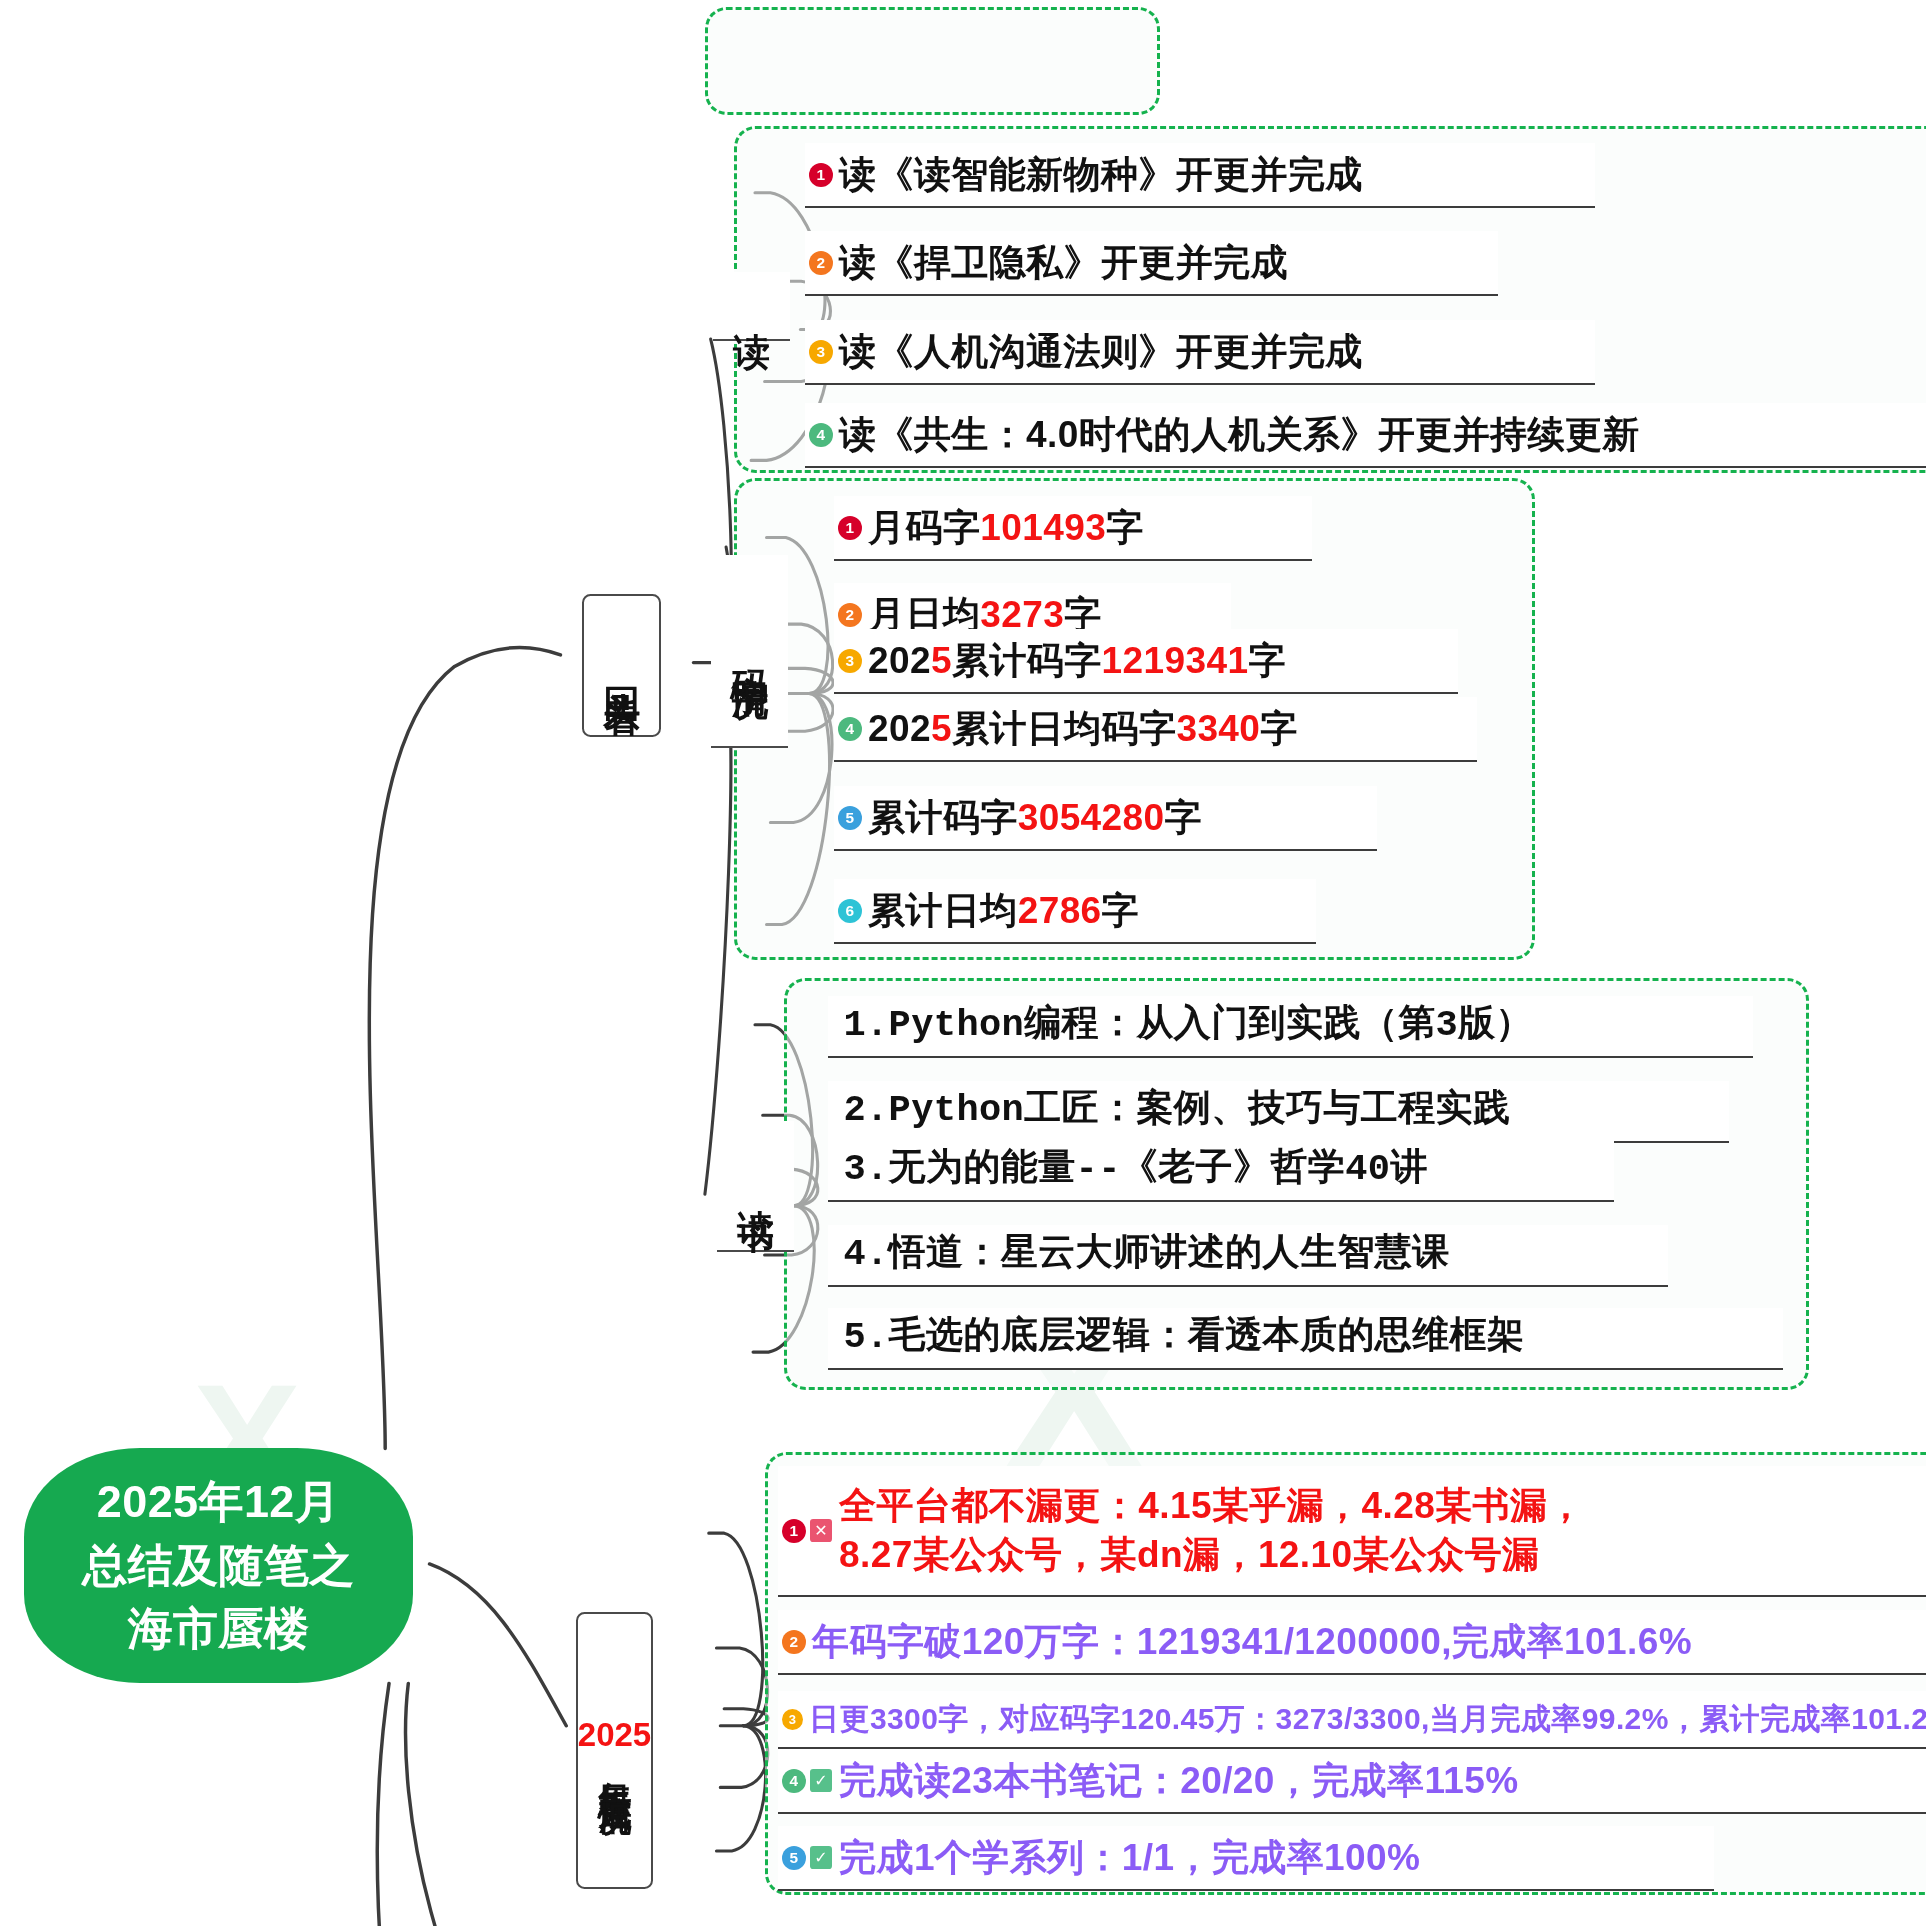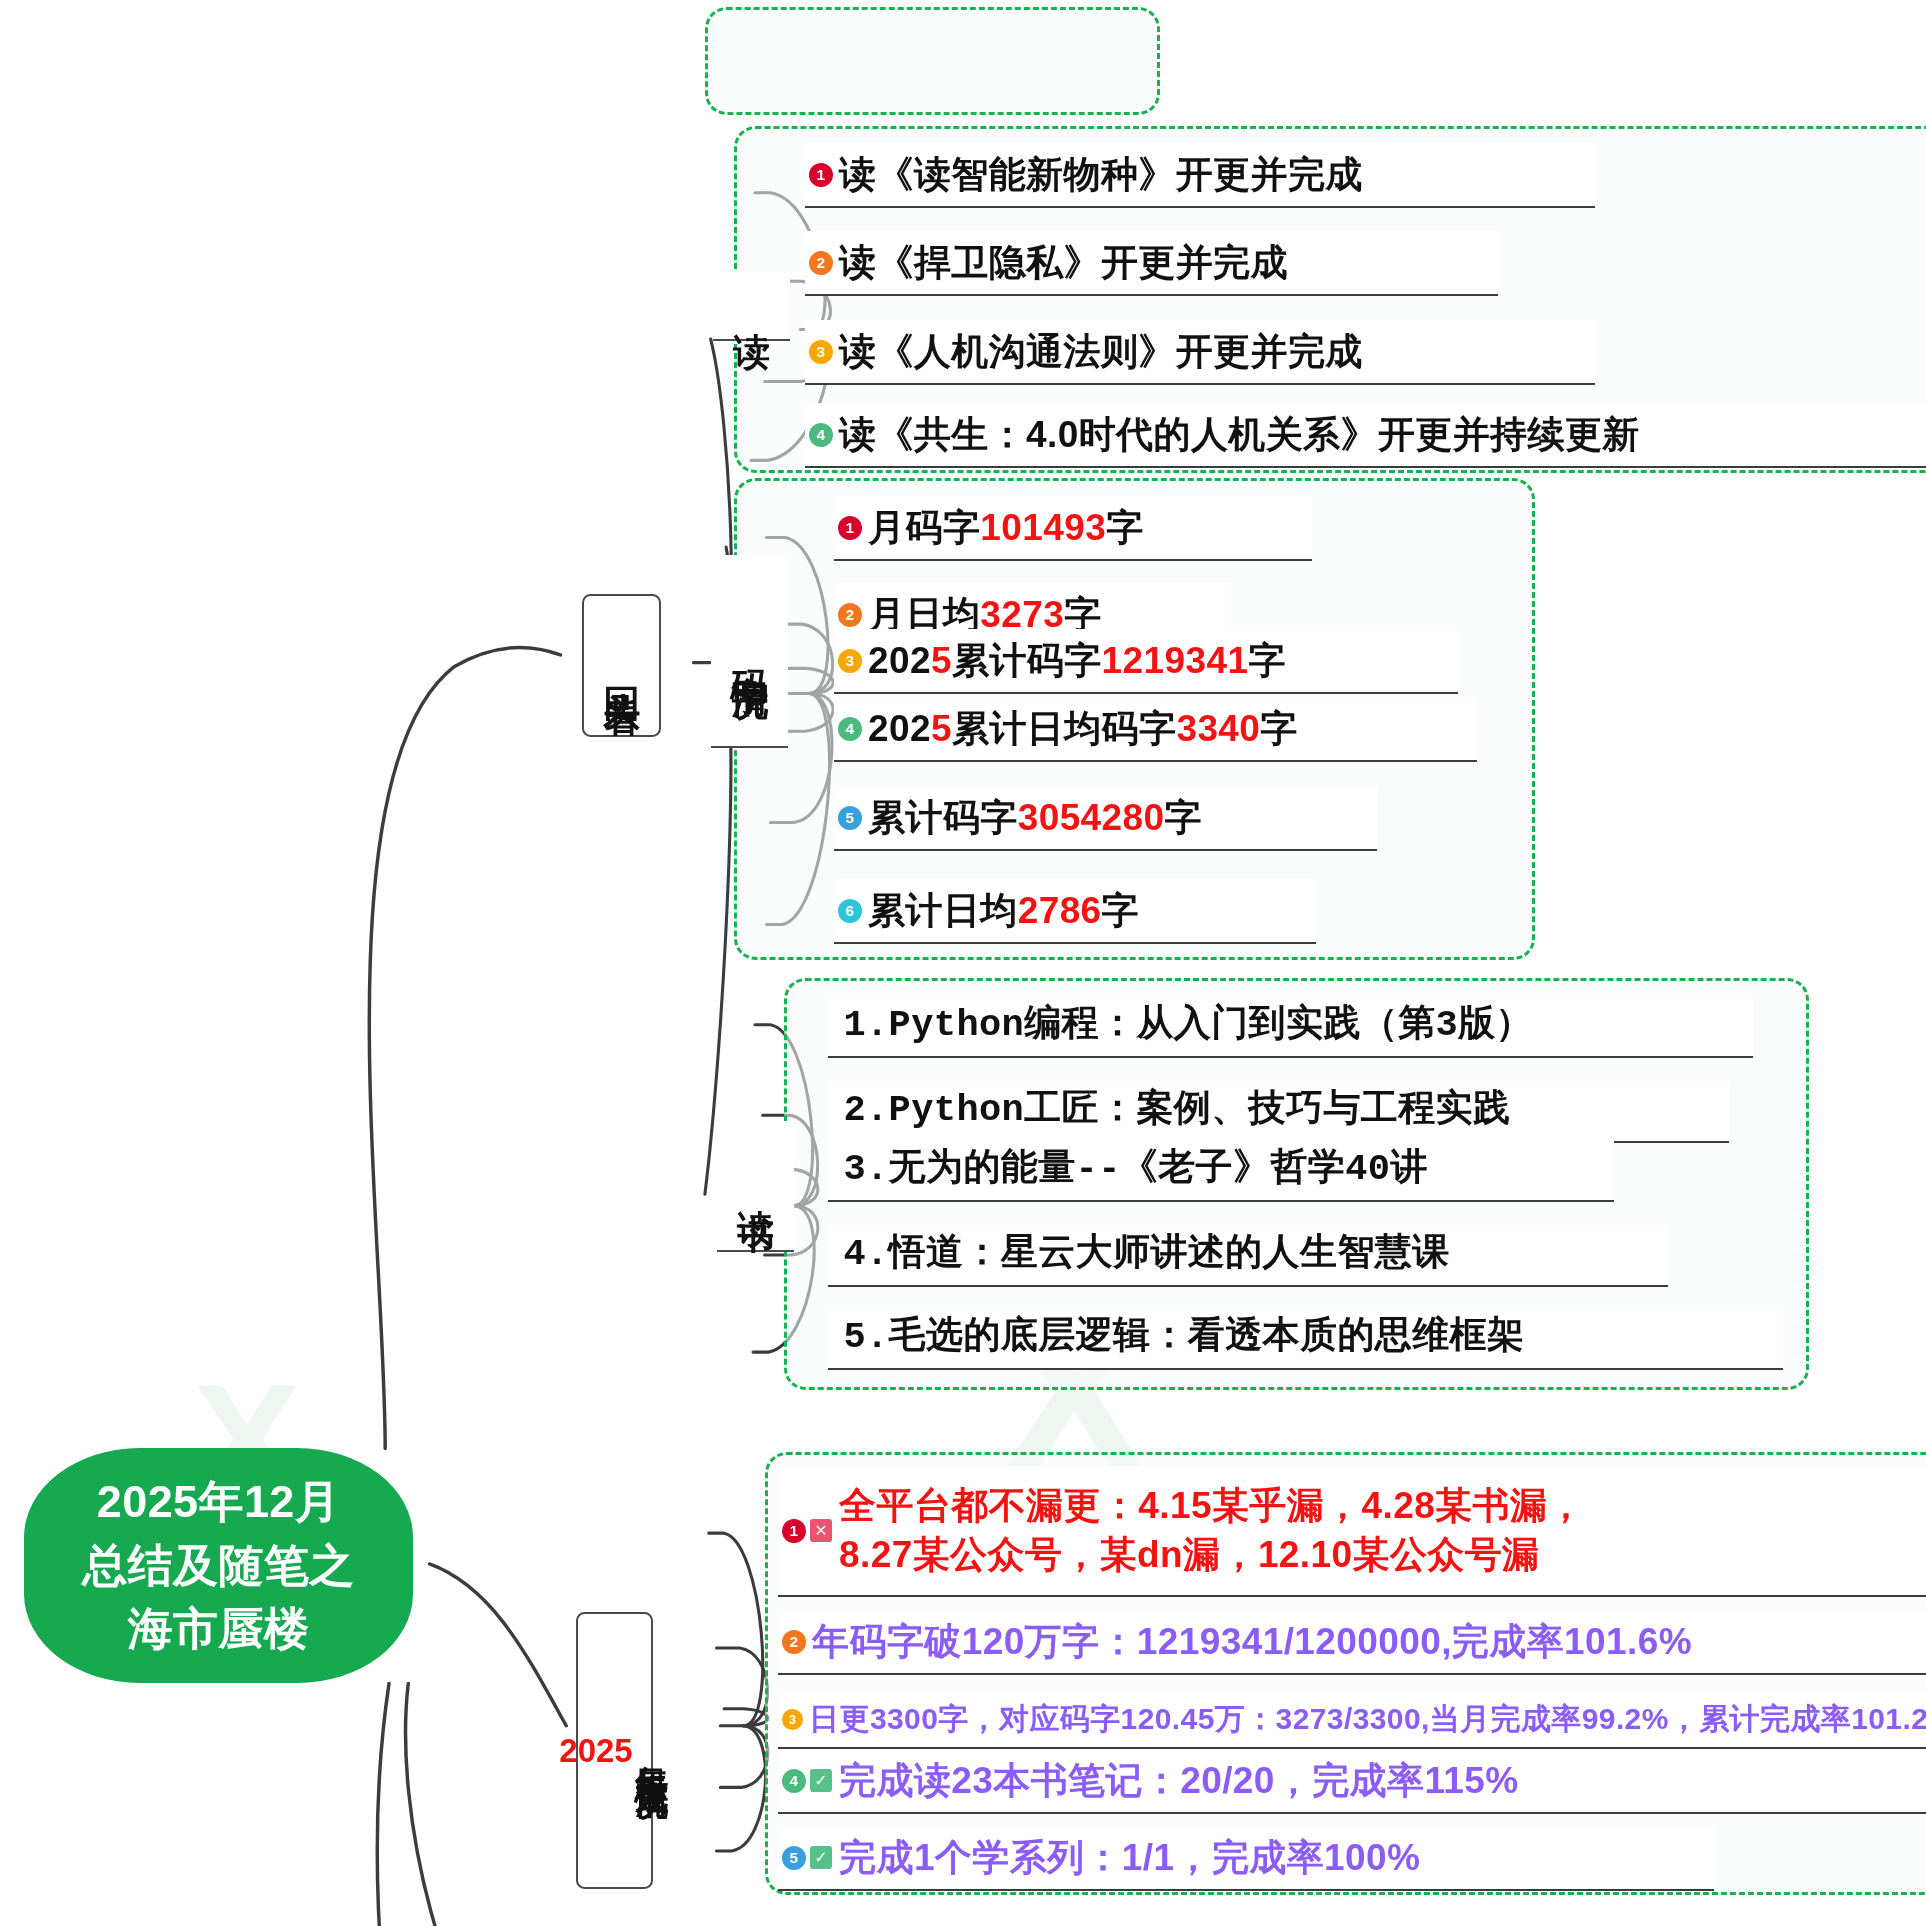--- a/index.html
+++ b/index.html
@@ -287,21 +287,21 @@
     <span class="leaf-text">3.无为的能量--《老子》哲学40讲</span>
   </div>
   <div class="leaf plain" style="left:828px; top:1225px; width:840px; height:62px;">
     <span class="leaf-text">4.悟道：星云大师讲述的人生智慧课</span>
   </div>
   <div class="leaf plain" style="left:828px; top:1308px; width:955px; height:62px;text-align:center;">
     <span class="leaf-text">5.毛选的底层逻辑：看透本质的思维框架</span>
   </div>
 
   <div class="group-frame" style="left:765px; top:1452px; width:1568px; height:443px;"></div>
-  <div class="branch-label branch-boxed" style="left:576px; top:1612px; width:77px; height:277px; flex-direction:row; padding:5.4px 0;">
+  <div class="branch-label branch-boxed" style="left:576px; top:1612px; width:77px; height:277px; flex-direction:column; padding:5.4px 0;">
     <span style="font-size:33px; font-weight:700; color:#f41313; letter-spacing:0px; line-height:1;">2025</span>
     <span style="writing-mode:vertical-rl; text-orientation:upright; font-size:33px; letter-spacing:3.9px; margin-top:3.9px; max-height:227px; white-space:normal;">年目标完成情况</span>
   </div>
 
   <div class="leaf two-line" style="left:778px; top:1466px; width:1533px; height:131px;">
     <span class="bullet" style="background:#d6002a;">1</span>
     <span class="badge" style="background:#ea5470;">✕</span>
     <span class="leaf-text red" style="white-space:normal;">
       <span>全平台都不漏更：4.15某乎漏，4.28某书漏，</span><br>
       <span>8.27某公众号，某dn漏，12.10某公众号漏</span>

